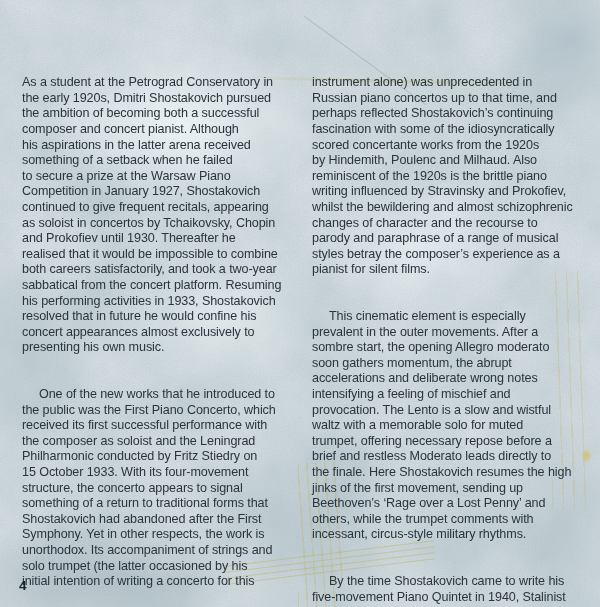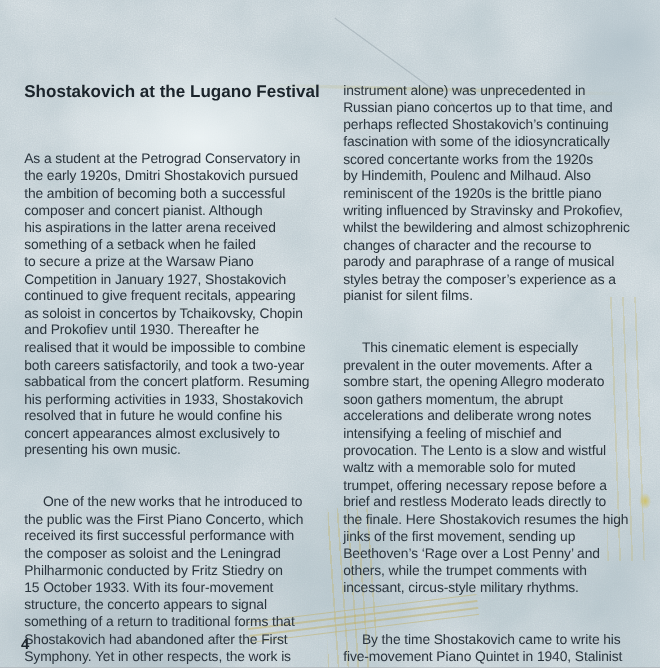--- a/index.html
+++ b/index.html
@@ -77,21 +77,20 @@
   <div class="tex patch p-dark4"></div>
   <div class="tex patch p-dark5"></div>
   <div class="tex stain1"></div>
   <div class="tex stain2"></div>
   <div class="tex stain3"></div>
   <div class="tex stain4"></div>
   <div class="tex stain5"></div>
   <div class="tex scratch1"></div>
 
   <div class="col col-left">
-    <h1 class="heading">Shostakovich at the Lugano Festival</h1>
     <p class="para">As a student at the Petrograd Conservatory in
 the early 1920s, Dmitri Shostakovich pursued
 the ambition of becoming both a successful
 composer and concert pianist. Although
 his aspirations in the latter arena received
 something of a setback when he failed
 to secure a prize at the Warsaw Piano
 Competition in January 1927, Shostakovich
 continued to give frequent recitals, appearing
 as soloist in concertos by Tchaikovsky, Chopin

